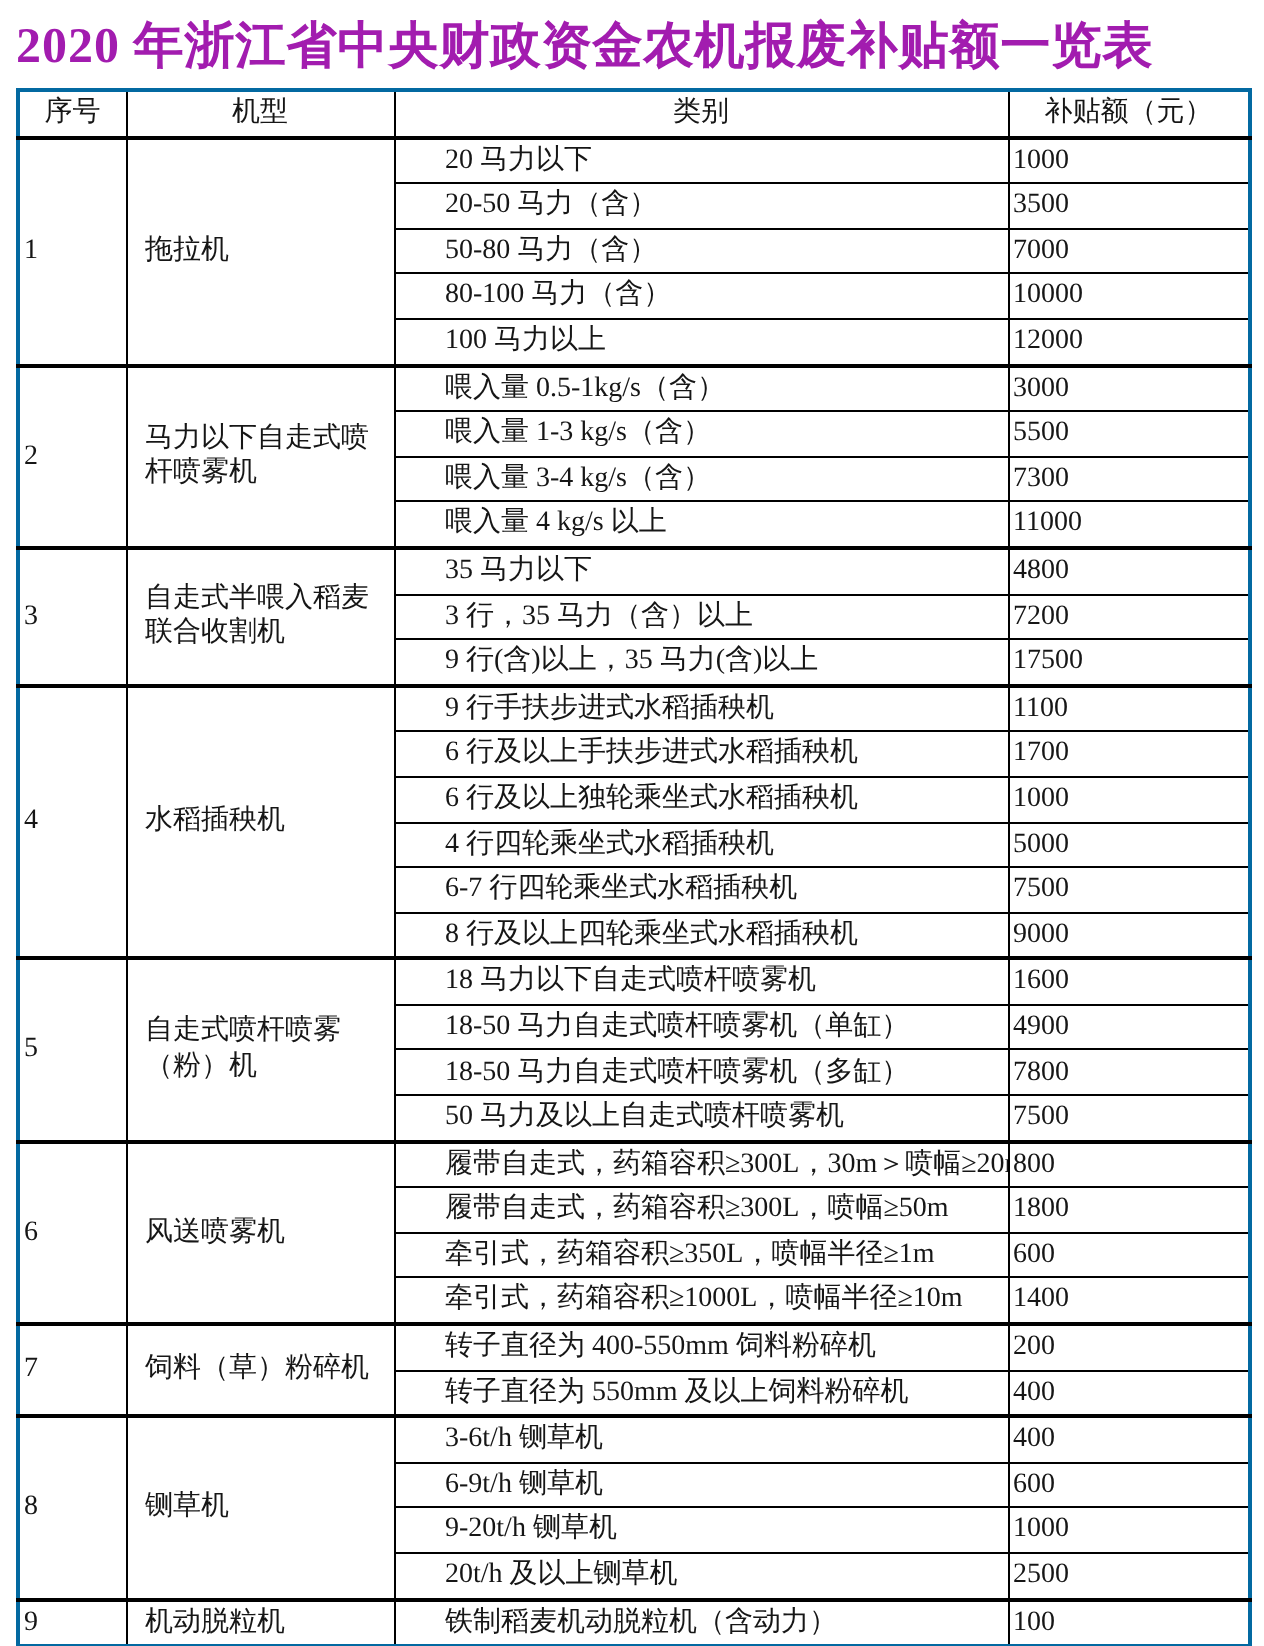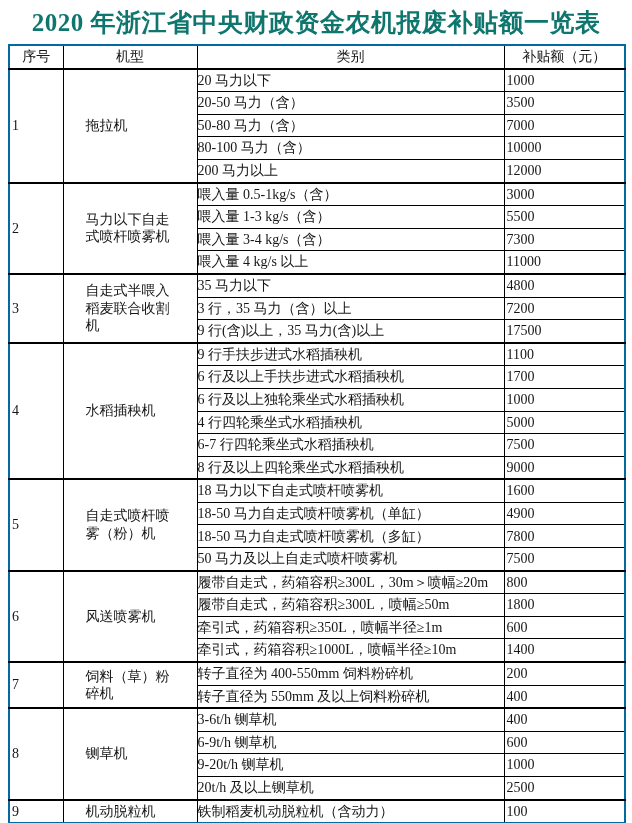--- a/index.html
+++ b/index.html
@@ -13,26 +13,25 @@
     color: #111111;
   }
   .page {
     box-sizing: border-box;
     width: 632px;
     height: 823px;
     padding: 4px 8px 6px 8px;
   }
   .title {
     margin: 2px 0 5px 0;
-    text-align: center;
     font-size: 25px;
     font-weight: bold;
     letter-spacing: 0.5px;
     white-space: nowrap;
-    color: #0f766e;
+    color: #a21caf;
   }
   table.subsidy-table {
     border-collapse: collapse;
     table-layout: fixed;
     width: 616px;
     border: 2px solid #0369a1;
   }
   .subsidy-table th,
   .subsidy-table td {
     border: 1px solid #000000;
@@ -45,25 +44,25 @@
   }
   .subsidy-table thead th {
     font-weight: normal;
     text-align: center;
     vertical-align: middle;
   }
   td.c-no, td.c-type, td.c-amt {
     vertical-align: middle;
   }
   td.c-type {
-    padding: 1px 22px;
+    padding: 1px 9px;
   }
   td.c-cat {
     text-align: left;
-    padding-left: 0;
+    padding-left: 25px;
     vertical-align: middle;
     white-space: nowrap;
   }
   tr.group-start td {
     border-top: 2px solid #000000;
   }
 </style>
 </head>
 <body>
 
@@ -99,21 +98,21 @@
       </tr>
       <tr>
         <td class="c-cat">50-80 马力（含）</td>
         <td class="c-amt">7000</td>
       </tr>
       <tr>
         <td class="c-cat">80-100 马力（含）</td>
         <td class="c-amt">10000</td>
       </tr>
       <tr>
-        <td class="c-cat">200 马力以上</td>
+        <td class="c-cat">100 马力以上</td>
         <td class="c-amt">12000</td>
       </tr>
 
       <tr class="group-start">
         <td class="c-no" rowspan="4">2</td>
         <td class="c-type" rowspan="4">马力以下自走式喷杆喷雾机</td>
         <td class="c-cat">喂入量 0.5-1kg/s（含）</td>
         <td class="c-amt">3000</td>
       </tr>
       <tr>

